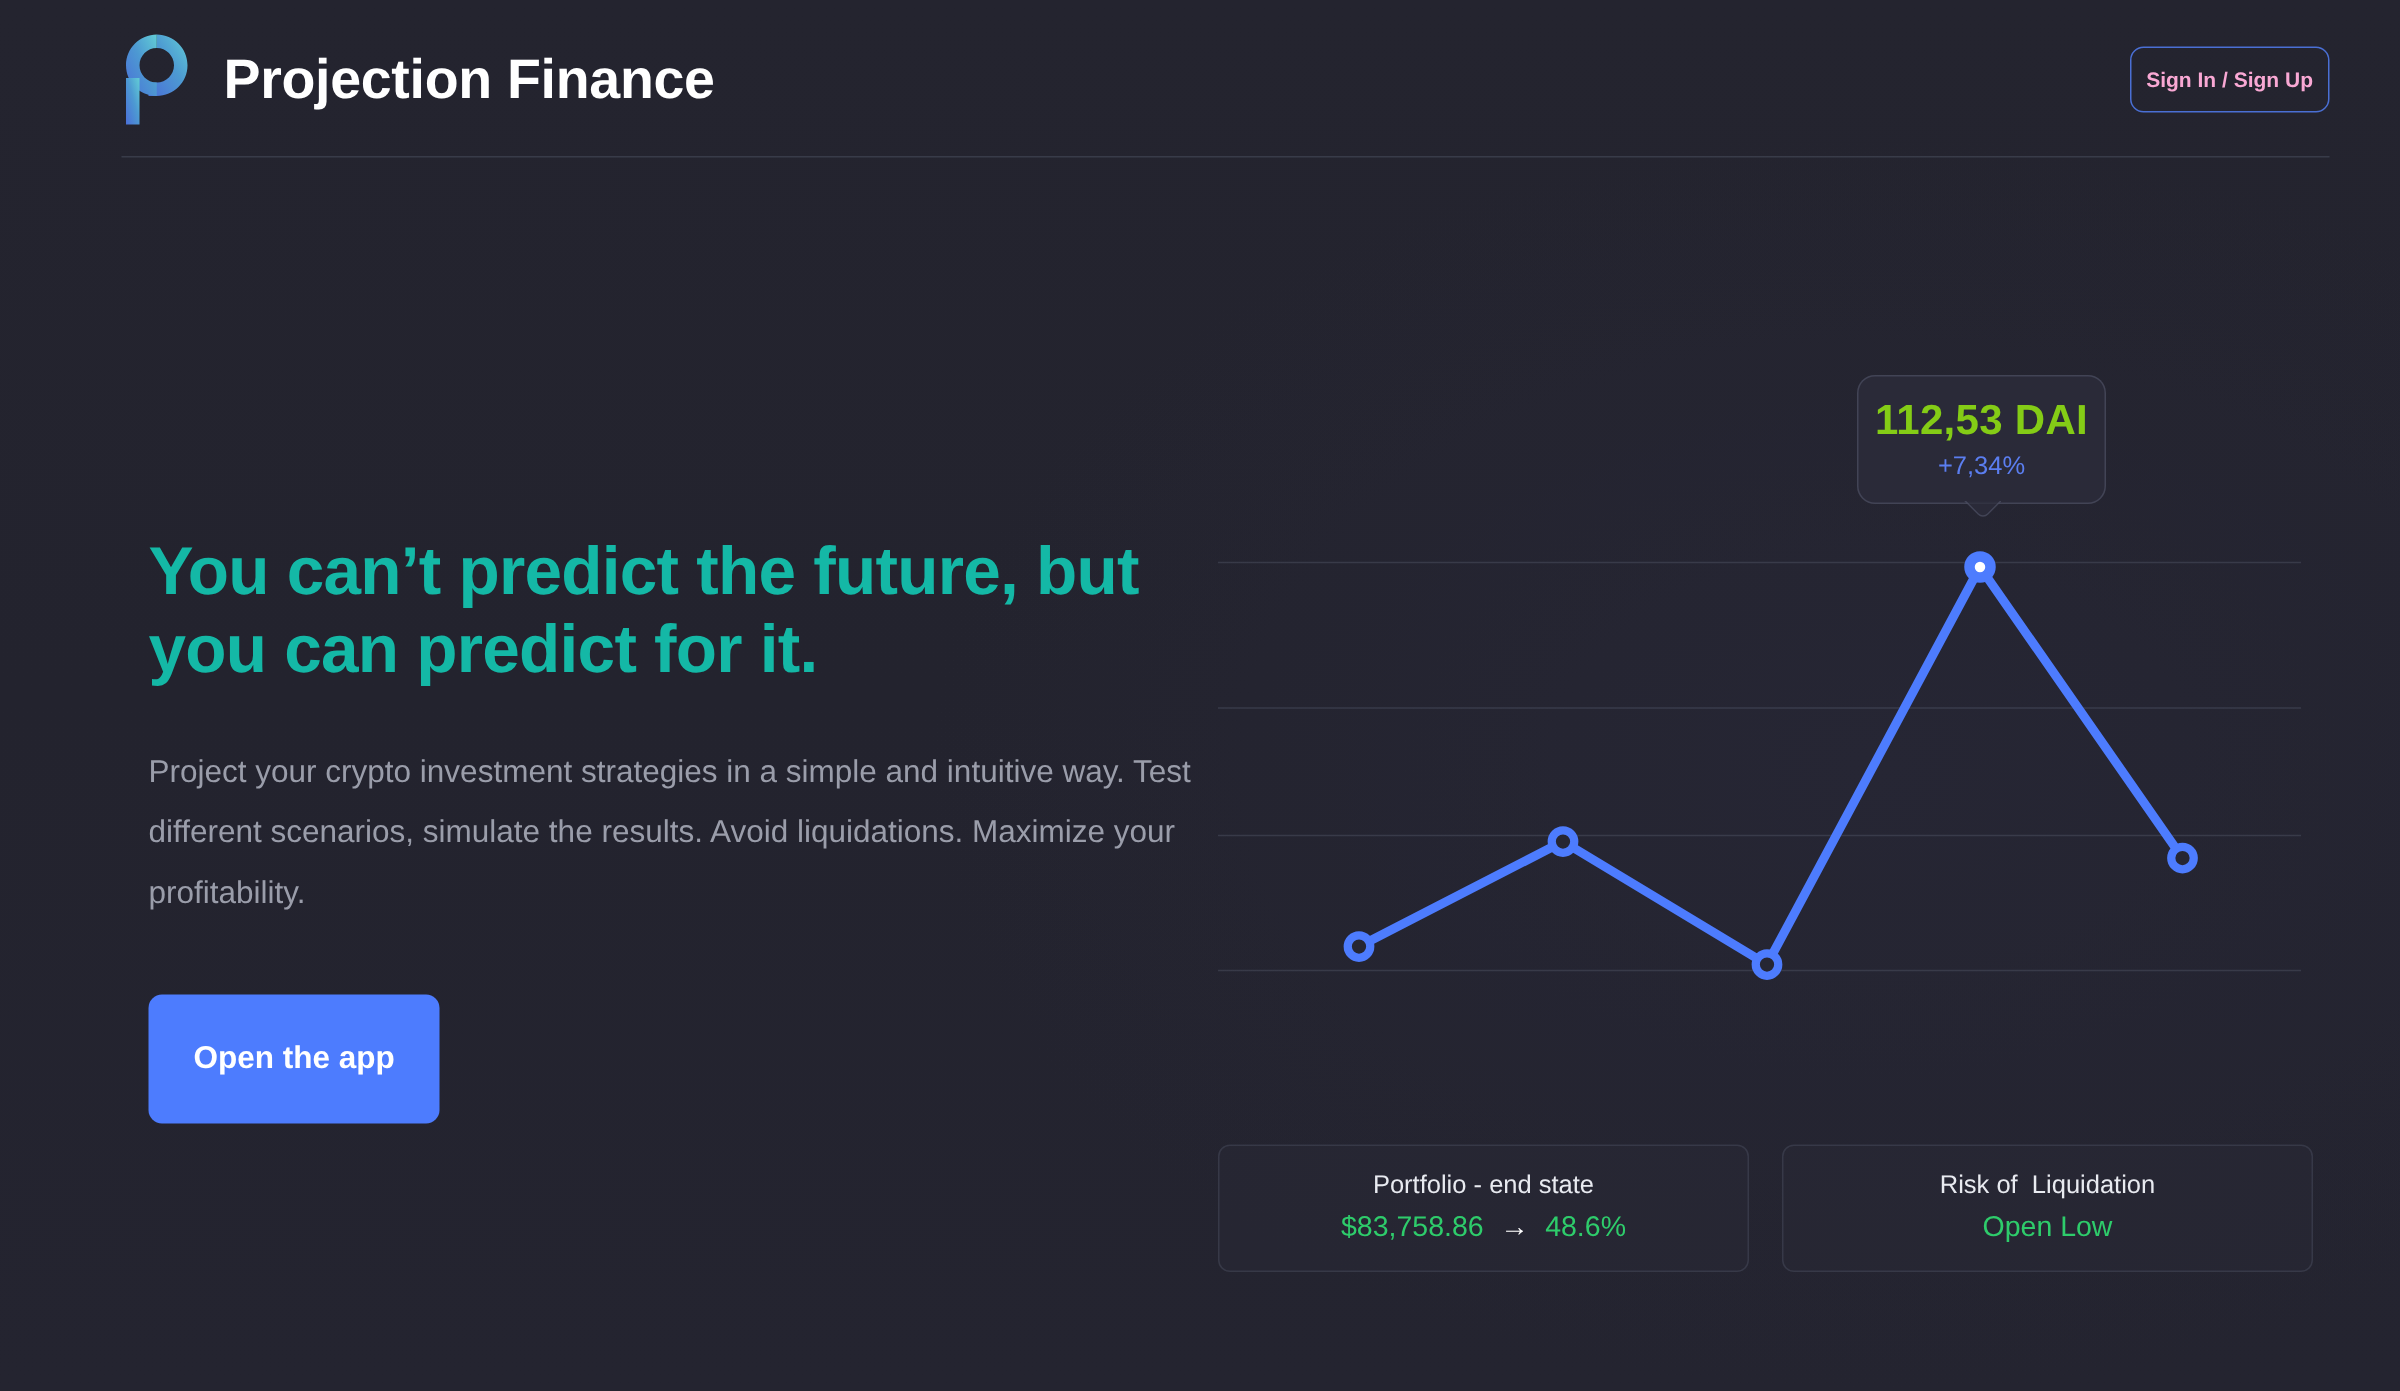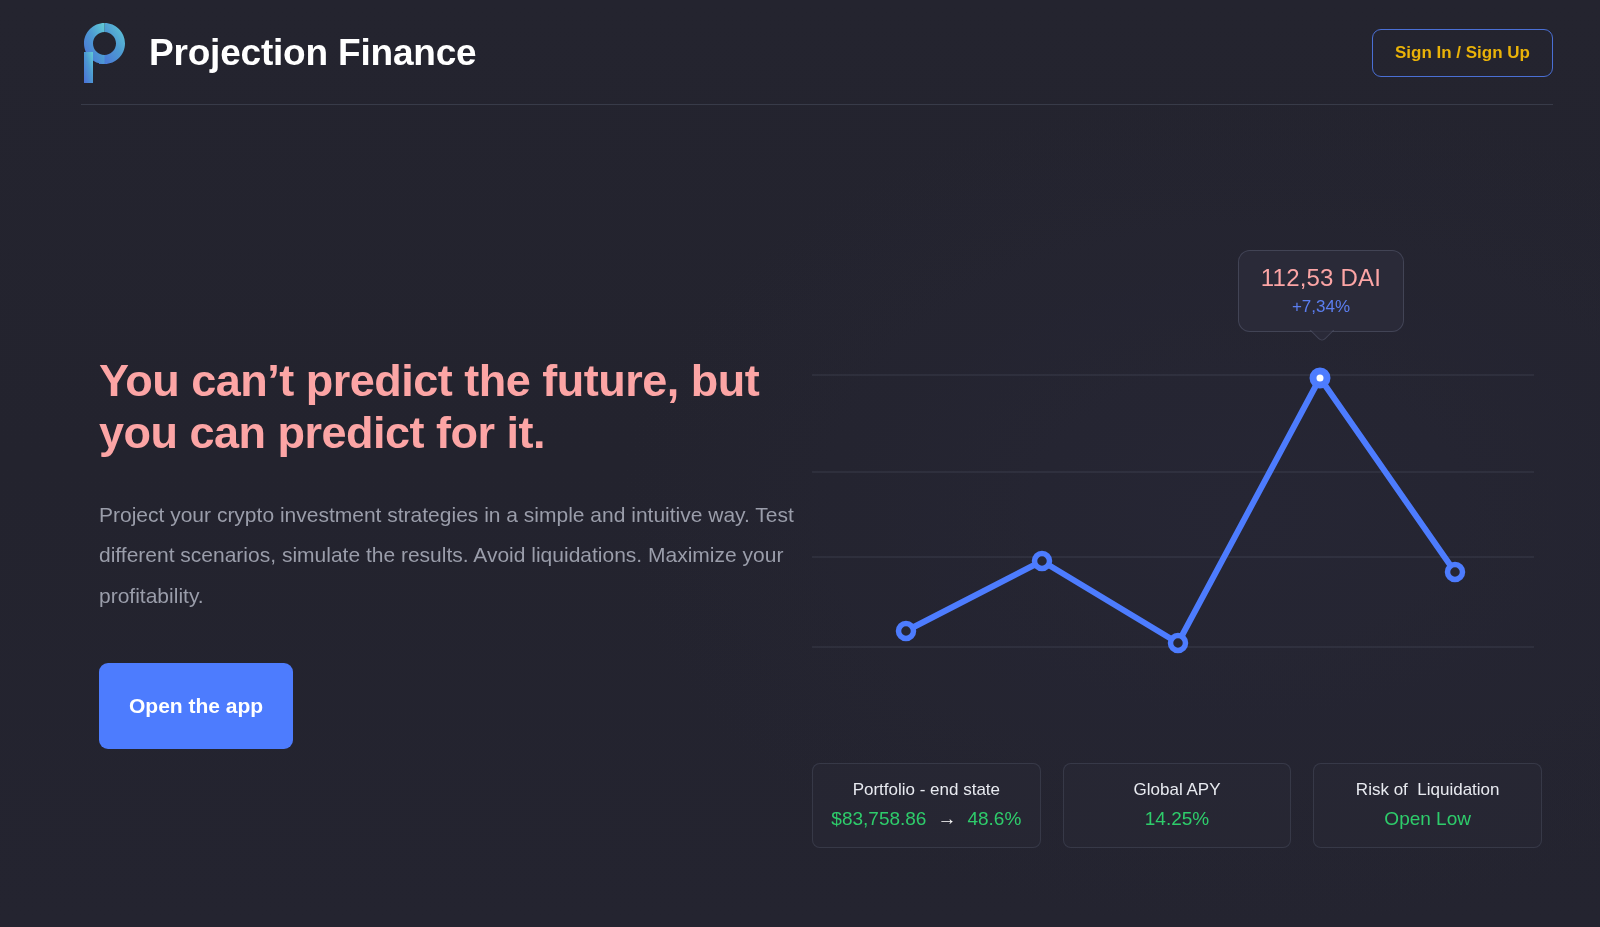--- a/index.html
+++ b/index.html
@@ -32,35 +32,35 @@
   .logo-mark { width:46px; height:62px; display:block; flex:none; }
   .brand-name {
     font-size:37px; font-weight:700; color:#ffffff;
     letter-spacing:-0.2px; white-space:nowrap;
   }
   .header-spacer { flex:1 1 auto; }
   .signin-btn {
     border:1.5px solid #4a6fd4;
     border-radius:9px;
     background:transparent;
-    color:#eab308;
-    font-size:17px; font-weight:700;
+    color:#f9a8d4;
+    font-size:14px; font-weight:700;
     font-family:"Liberation Sans", sans-serif;
-    padding:13px 22px;
+    padding:13px 10px;
     cursor:pointer;
     white-space:nowrap;
   }
 
   
   .hero-left {
     position:absolute; left:99px; top:355px; width:705px;
   }
   .headline {
     font-size:45px; font-weight:700; line-height:1.15;
-    color:#fca5a5; letter-spacing:-0.5px;
+    color:#14b8a6; letter-spacing:-0.5px;
   }
   .subcopy {
     margin-top:36px;
     font-size:21px; line-height:1.93;
     color:#9a9daa; font-weight:400;
     max-width:700px;
   }
   .cta-btn {
     margin-top:47px;
     display:inline-block;
@@ -84,21 +84,21 @@
   .tooltip {
     position:absolute;
     left:426px; top:10px;
     width:166px;
     background:rgba(44,44,60,0.72);
     border:1px solid rgba(150,160,190,0.22);
     border-radius:12px;
     padding:13px 10px 14px;
     text-align:center;
   }
-  .tooltip-value { font-size:24px; font-weight:400; color:#fca5a5; letter-spacing:0.2px; }
+  .tooltip-value { font-size:28px; font-weight:700; color:#84cc16; letter-spacing:0.2px; }
   .tooltip-delta { margin-top:5px; font-size:17px; font-weight:400; color:#5b7ef0; }
   .tooltip-tail {
     position:absolute; left:50%; bottom:-13px; transform:translateX(-50%);
     width:26px; height:14px; overflow:hidden;
   }
   .tooltip-tail::before {
     content:""; position:absolute; left:3px; top:-14px;
     width:20px; height:20px;
     background:rgba(44,44,60,0.72);
     border:1px solid rgba(150,160,190,0.22);
@@ -189,24 +189,18 @@
 <div class="cards">
   <div class="card">
     <div class="card-title">Portfolio - end state</div>
     <div class="card-value">
       <span>$83,758.86</span>
       <span class="card-arrow">→</span>
       <span>48.6%</span>
     </div>
   </div>
   <div class="card">
-    <div class="card-title">Global APY</div>
-    <div class="card-value">
-      <span>14.25%</span>
-    </div>
-  </div>
-  <div class="card">
     <div class="card-title">Risk of  Liquidation</div>
     <div class="card-value">
       <span>Open Low</span>
     </div>
   </div>
 </div>
 
 </body></html>

